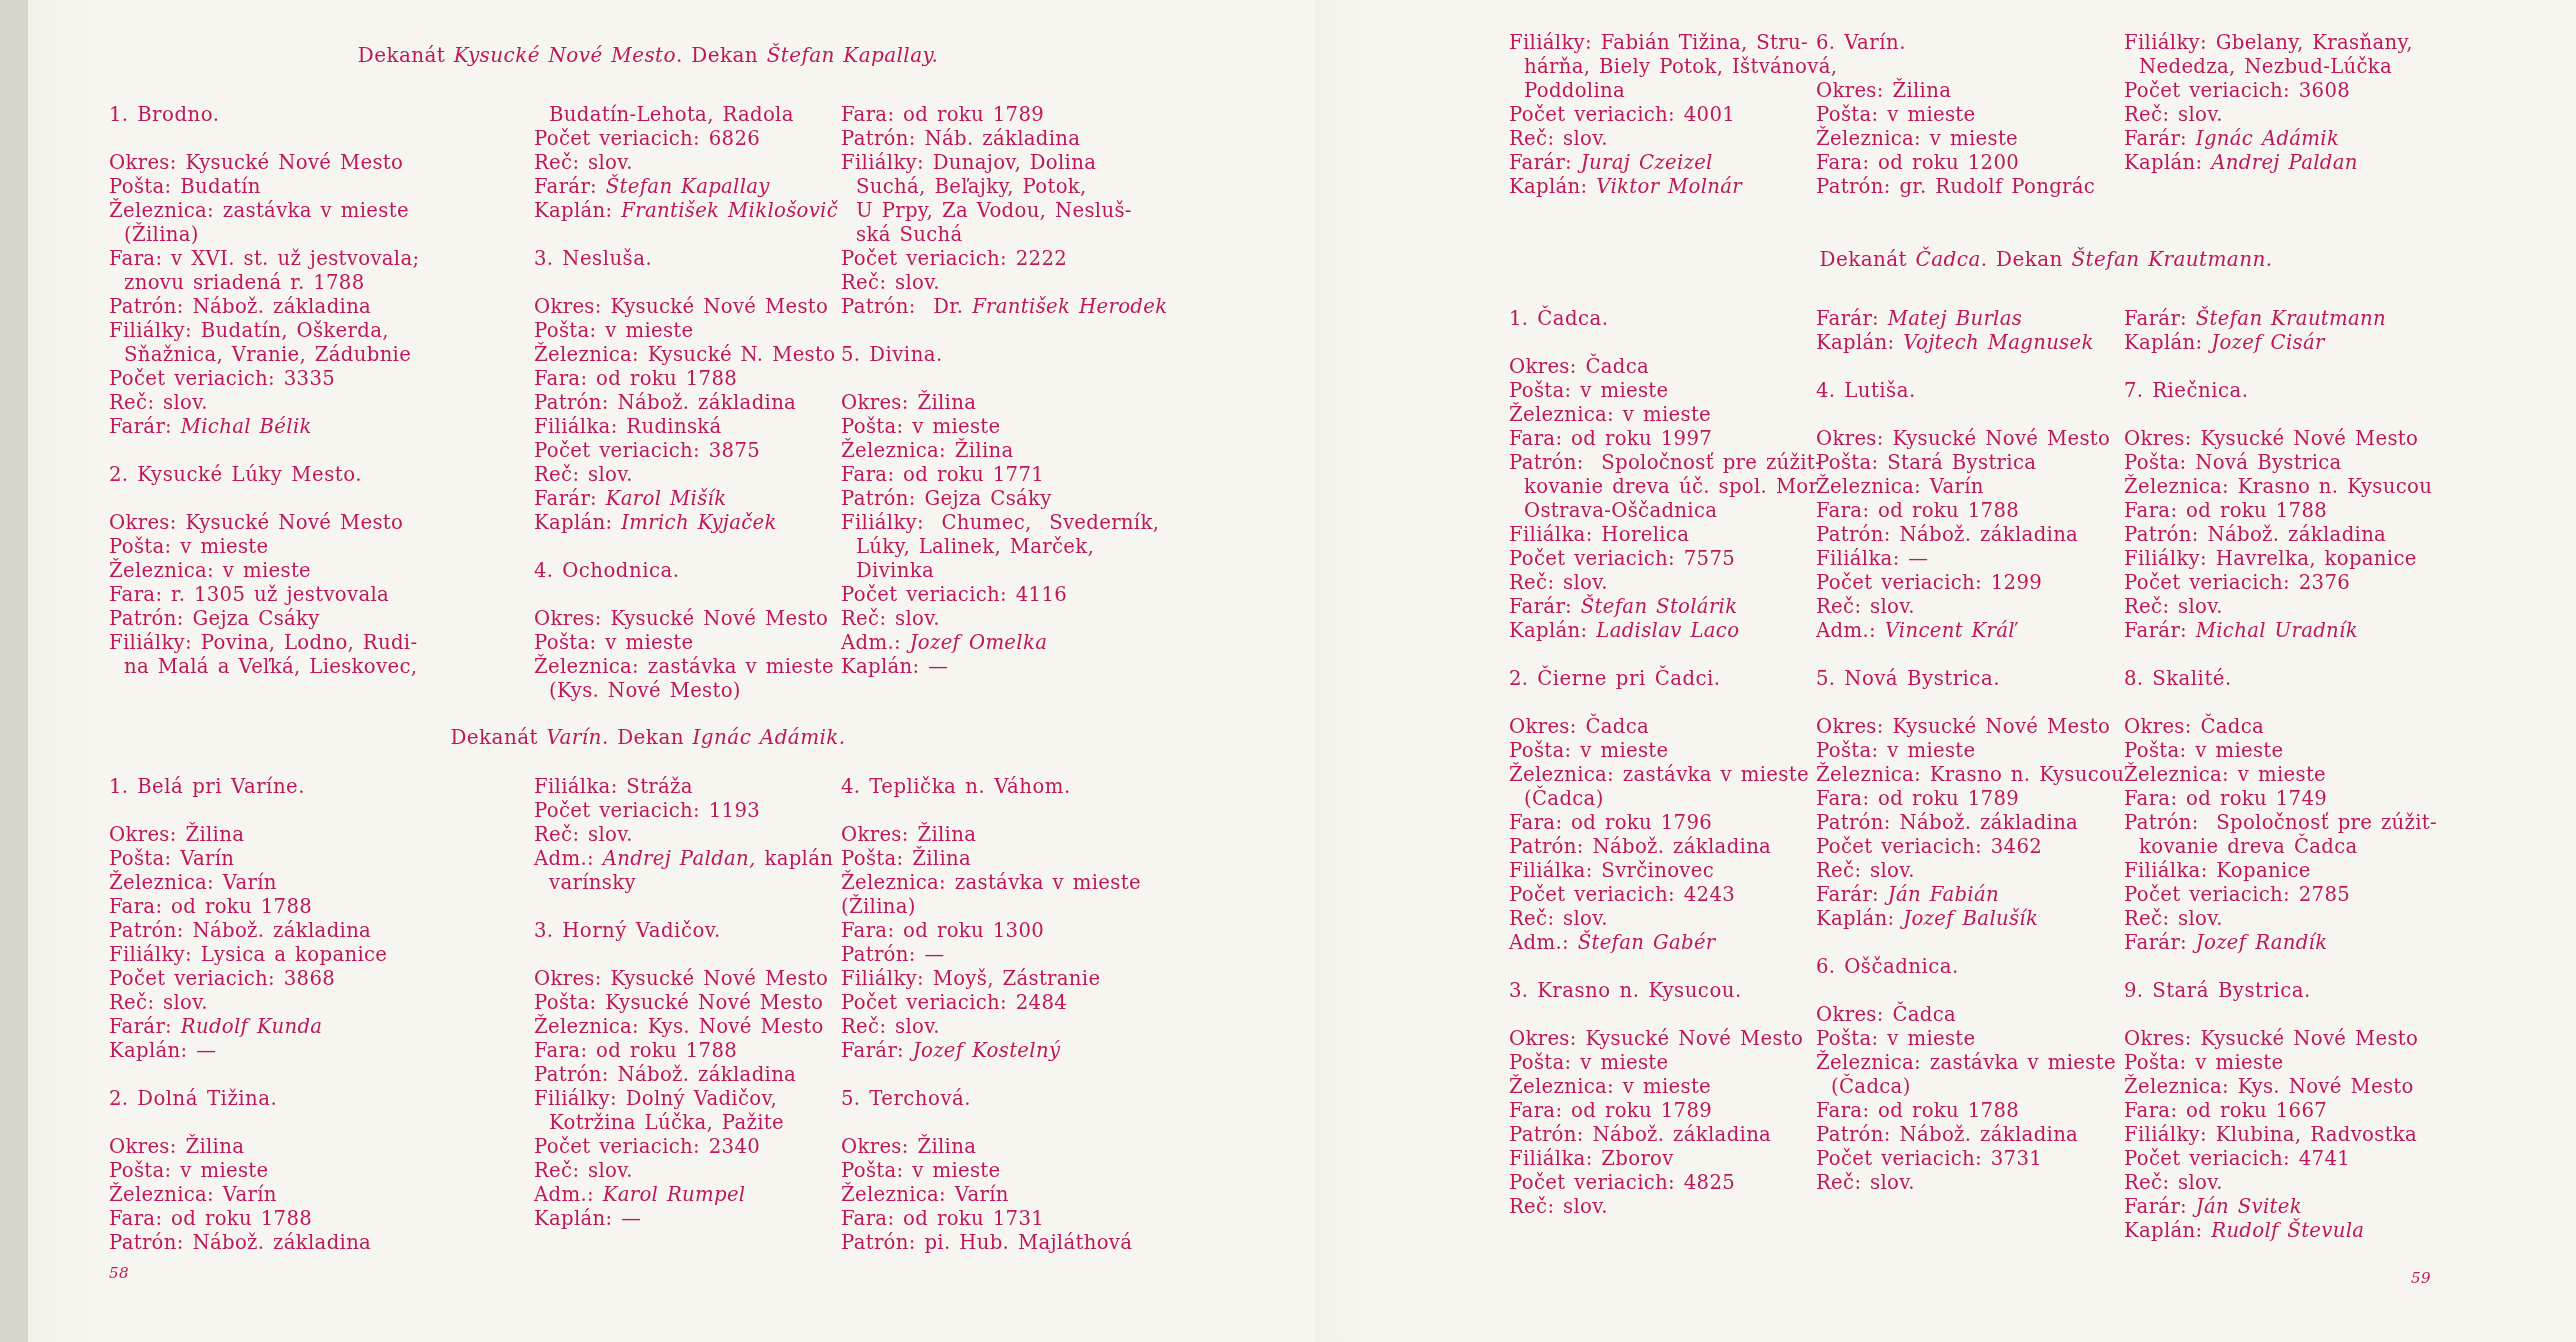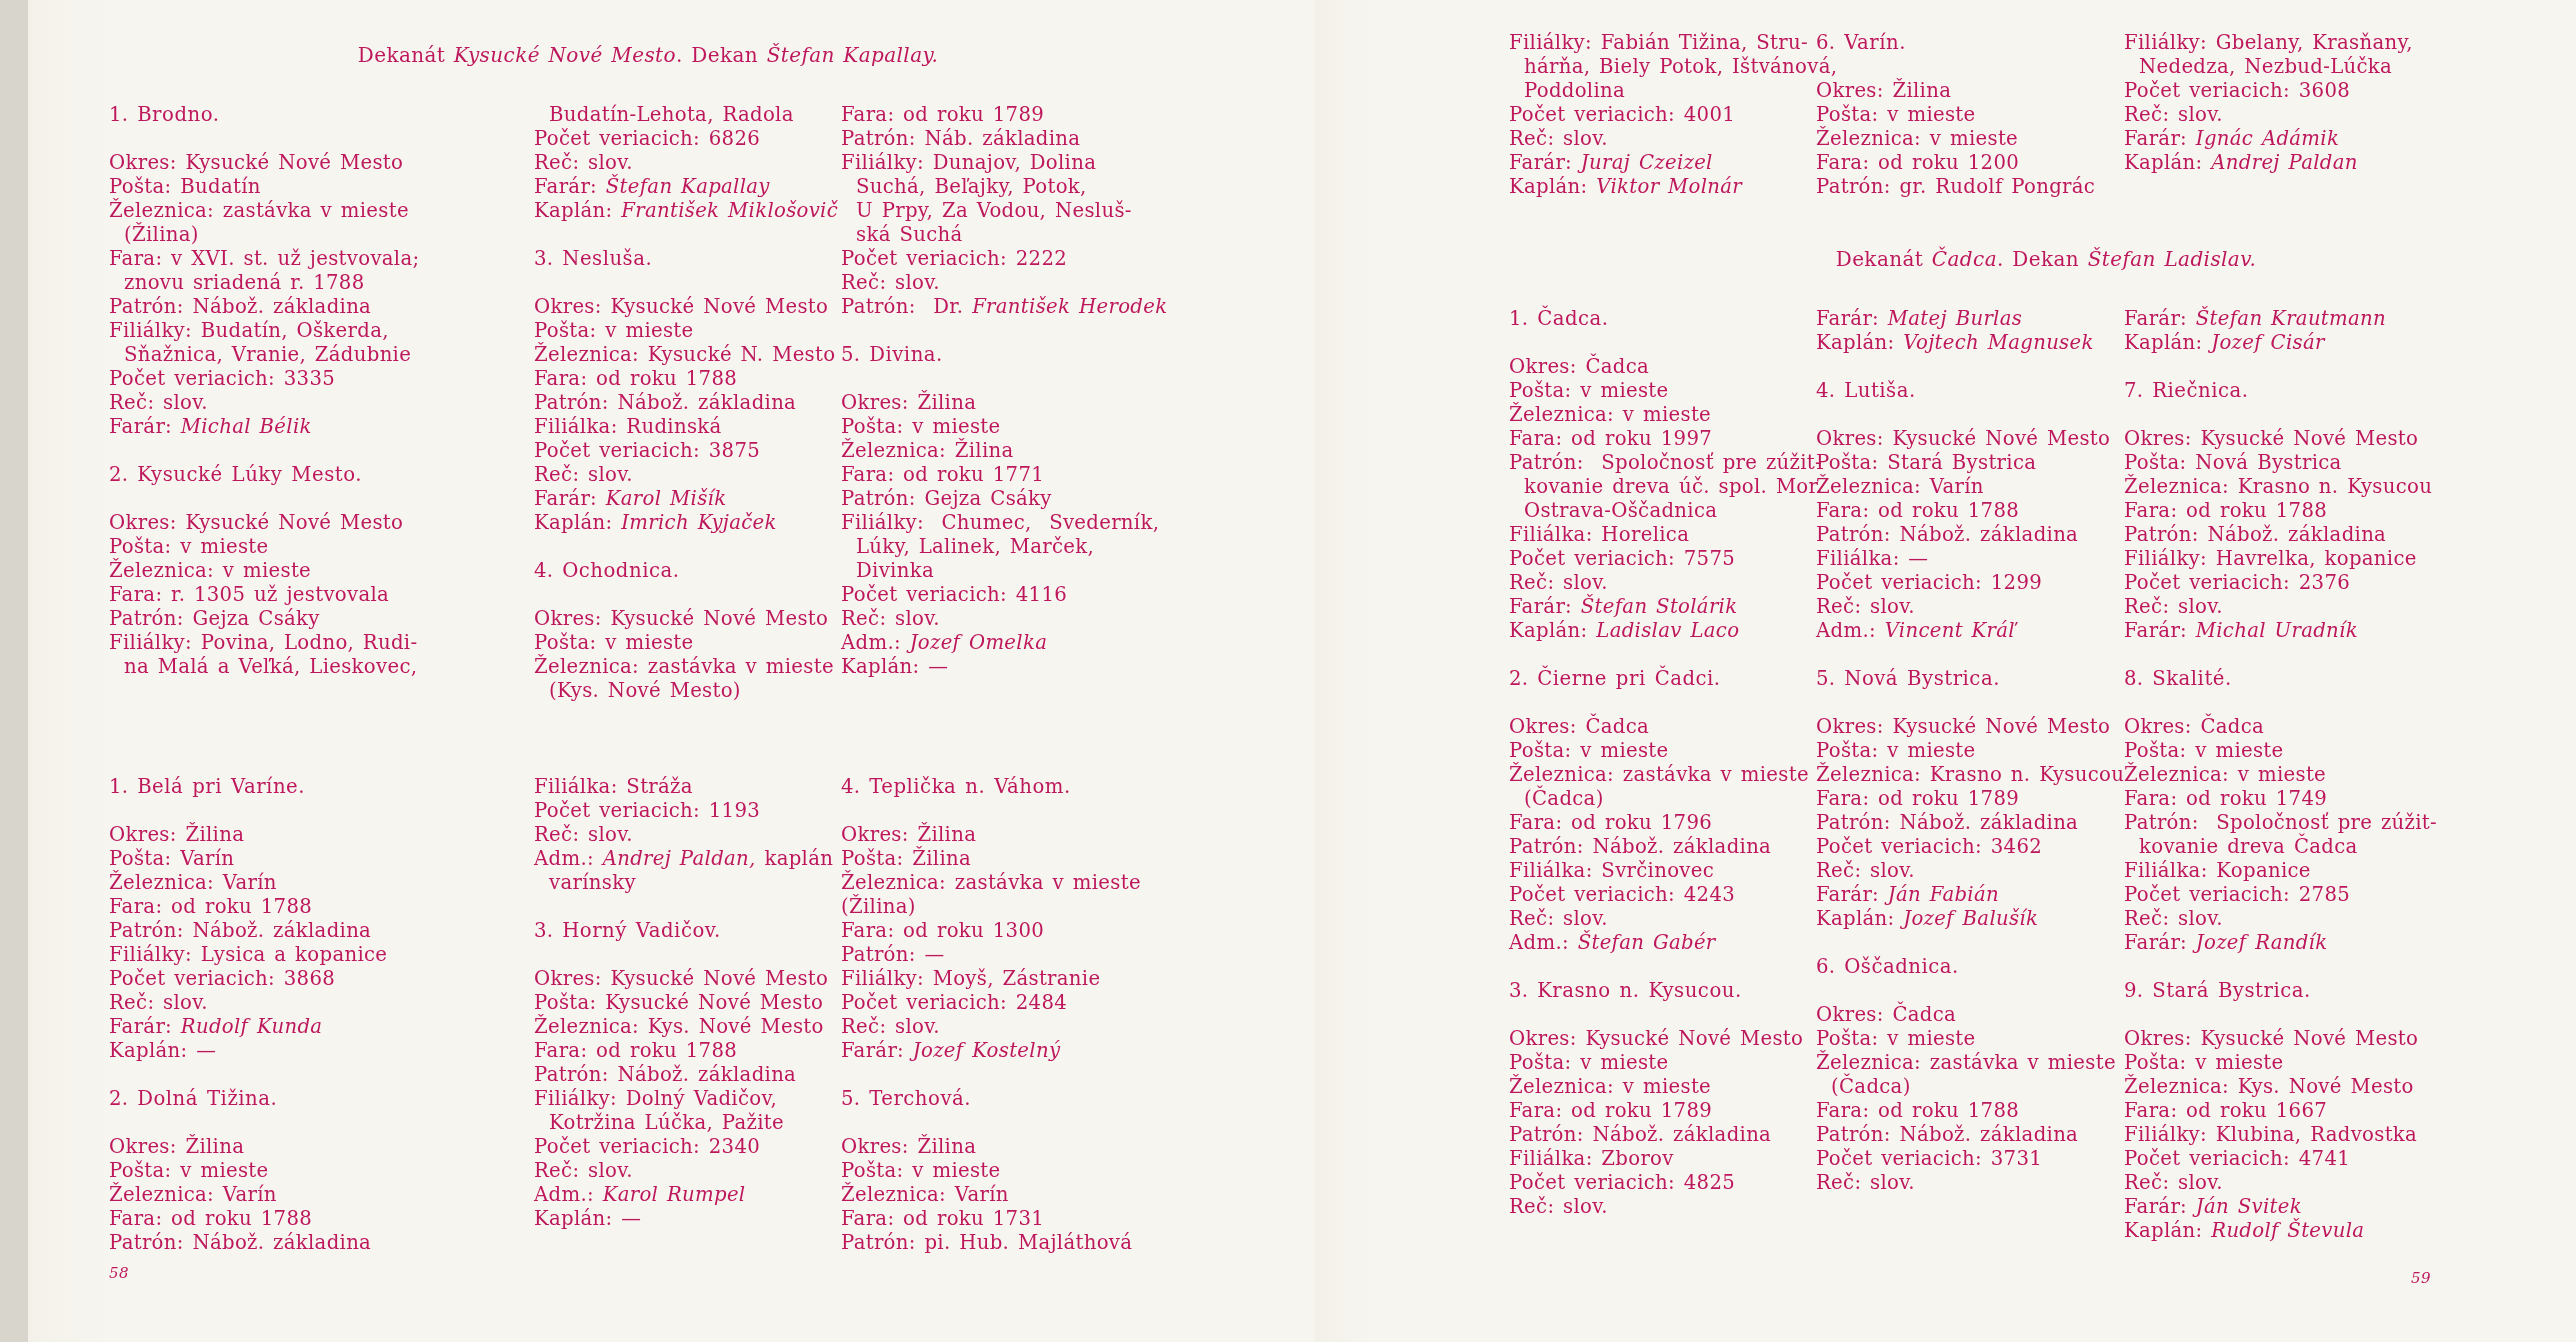--- a/index.html
+++ b/index.html
@@ -38,20 +38,21 @@
   .i{font-style:italic;}
   .page-number{position:absolute;font-size:15px;letter-spacing:0.4px;font-style:italic;}
 </style>
 </head>
 <body>
 
 <div class="spread" id="spread" style="background: rgb(246, 244, 238); color: #be185d; margin-left: 28px;">
   <div class="page-bg" id="page-left"></div>
   <div class="page-bg" id="page-right"></div>
 <div class="deanery-title" style="left: 81px; top: 43px; width: 1078px;"><span class="">Dekanát </span><span class="i ">Kysucké Nové Mesto</span><span class="">. Dekan </span><span class="i ">Štefan Kapallay.</span></div>
+    <div class="deanery-title" style="left: 81px; top: 725px; width: 1078px;"><span class="">Dekanát </span><span class="i ">Varín</span><span class="">. Dekan </span><span class="i ">Ignác Adámik.</span></div>
     <div class="column" style="left: 81px; top: 103px;">
       <div class="line heading"><span class="">1. </span><span class="b">Brodno.</span></div>
       <div class="line spacer"></div>
       <div class="line"><span class="">Okres: Kysucké Nové Mesto</span></div>
       <div class="line"><span class="">Pošta: Budatín</span></div>
       <div class="line"><span class="">Železnica: zastávka v mieste</span></div>
       <div class="line ind"><span class="">(Žilina)</span></div>
       <div class="line"><span class="">Fara: v XVI. st. už jestvovala;</span></div>
       <div class="line ind"><span class="">znovu sriadená r. 1788</span></div>
       <div class="line"><span class="">Patrón: Nábož. základina</span></div>
@@ -183,21 +184,21 @@
       <div class="line spacer"></div>
       <div class="line heading"><span class="">5. </span><span class="b">Terchová.</span></div>
       <div class="line spacer"></div>
       <div class="line"><span class="">Okres: Žilina</span></div>
       <div class="line"><span class="">Pošta: v mieste</span></div>
       <div class="line"><span class="">Železnica: Varín</span></div>
       <div class="line"><span class="">Fara: od roku 1731</span></div>
       <div class="line"><span class="">Patrón: pi. Hub. Majláthová</span></div>
     </div>
     <div class="page-number" style="left: 81px; top: 1264px;">58</div>
-    <div class="deanery-title" style="left: 1481px; top: 247px; width: 1074px;"><span class="">Dekanát </span><span class="i ">Čadca</span><span class="">. Dekan </span><span class="i ">Štefan Ladislav.</span></div>
+    <div class="deanery-title" style="left: 1481px; top: 247px; width: 1074px;"><span class="">Dekanát </span><span class="i ">Čadca</span><span class="">. Dekan </span><span class="i ">Štefan Krautmann.</span></div>
     <div class="column" style="left: 1481px; top: 31px;">
       <div class="line"><span class="">Filiálky: Fabián Tižina, Stru-</span></div>
       <div class="line ind"><span class="">hárňa, Biely Potok, Ištvánová,</span></div>
       <div class="line ind"><span class="">Poddolina</span></div>
       <div class="line"><span class="">Počet veriacich: 4001</span></div>
       <div class="line"><span class="">Reč: slov.</span></div>
       <div class="line"><span class="">Farár: </span><span class="i ">Juraj Czeizel</span></div>
       <div class="line"><span class="">Kaplán: </span><span class="i ">Viktor Molnár</span></div>
     </div>
     <div class="column" style="left: 1788px; top: 31px;">

